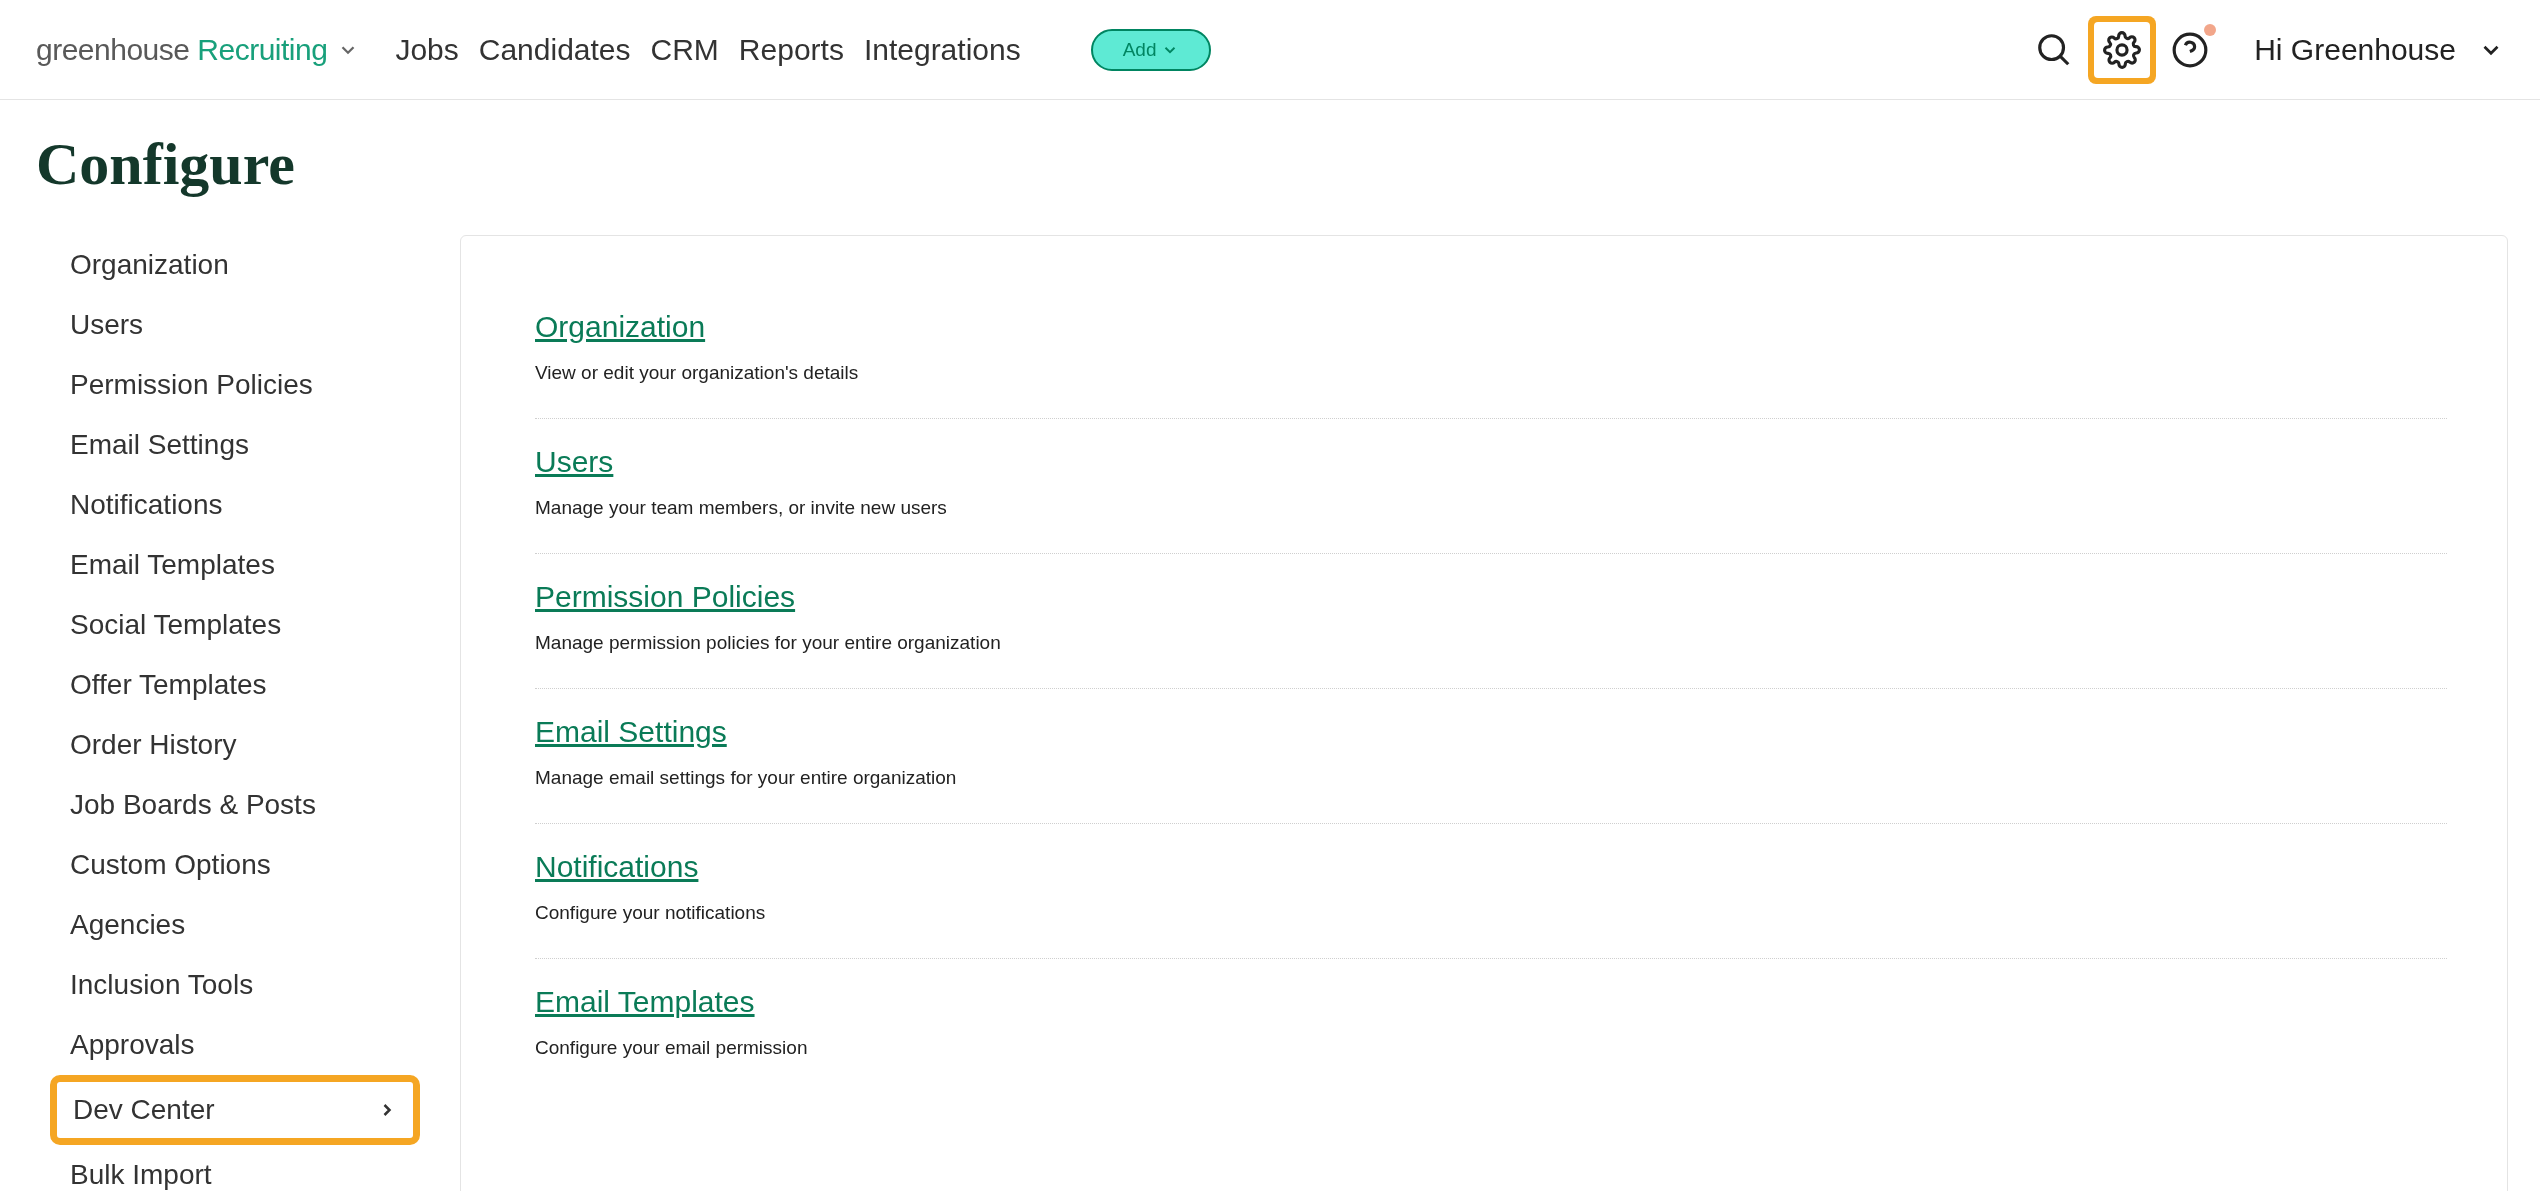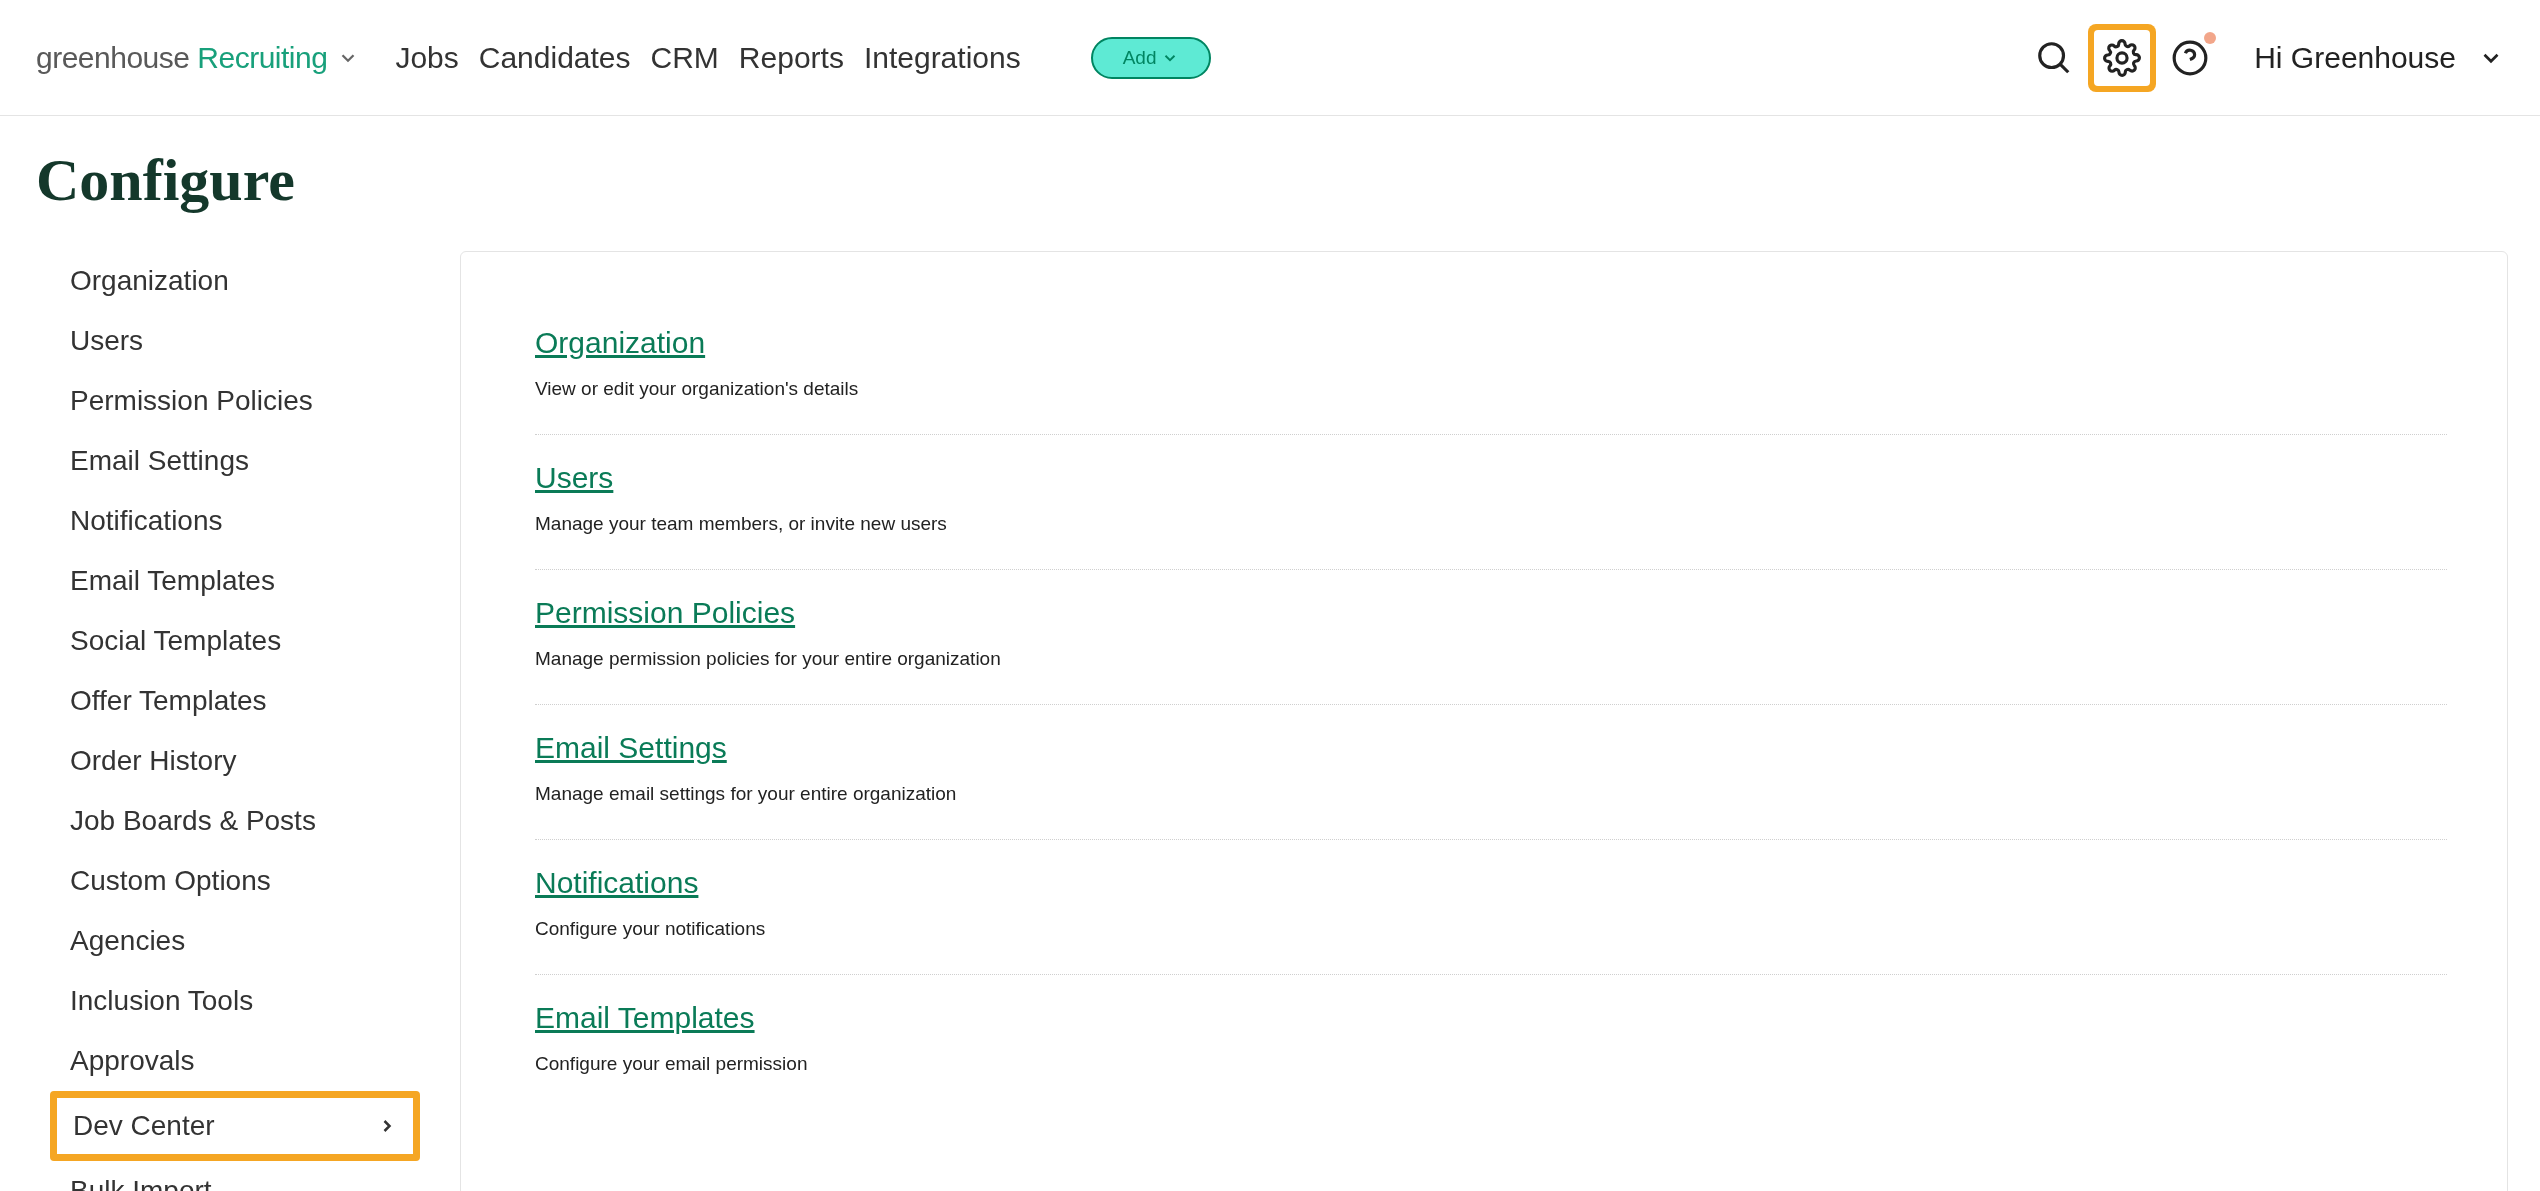--- a/index.html
+++ b/index.html
@@ -7,21 +7,21 @@
     font-family: -apple-system, BlinkMacSystemFont, "Segoe UI", Helvetica, Arial, sans-serif;
     background: #fff;
     color: #222;
     width: 2540px;
     font-size: 27px;
   }
   
   .topnav {
     display: flex;
     align-items: center;
-    height: 116px;
+    height: 100px;
     border-bottom: 1px solid #e4e4e4;
     padding: 0 36px 0 36px;
   }
   .logo-wrap {
     display: flex;
     align-items: center;
     margin-right: 36px;
     cursor: pointer;
   }
   .logo-text {
@@ -95,21 +95,21 @@
     font-size: 28px;
     color: #333;
     cursor: pointer;
     border-radius: 6px;
   }
   .sidebar-item .chev-right {
     width: 20px; height: 20px; stroke: #333; fill: none; stroke-width: 3;
   }
   .sidebar-highlight {
     border: 7px solid #f5a623;
-    border-radius: 4px;
+    border-radius: 10px;
     padding: 0;
   }
   .sidebar-highlight .sidebar-item { padding: 12px 16px; }
 
   .content-panel {
     flex: 1;
     margin-left: 40px;
     margin-right: 32px;
     border: 1px solid #e4e4e4;
     border-radius: 6px;

